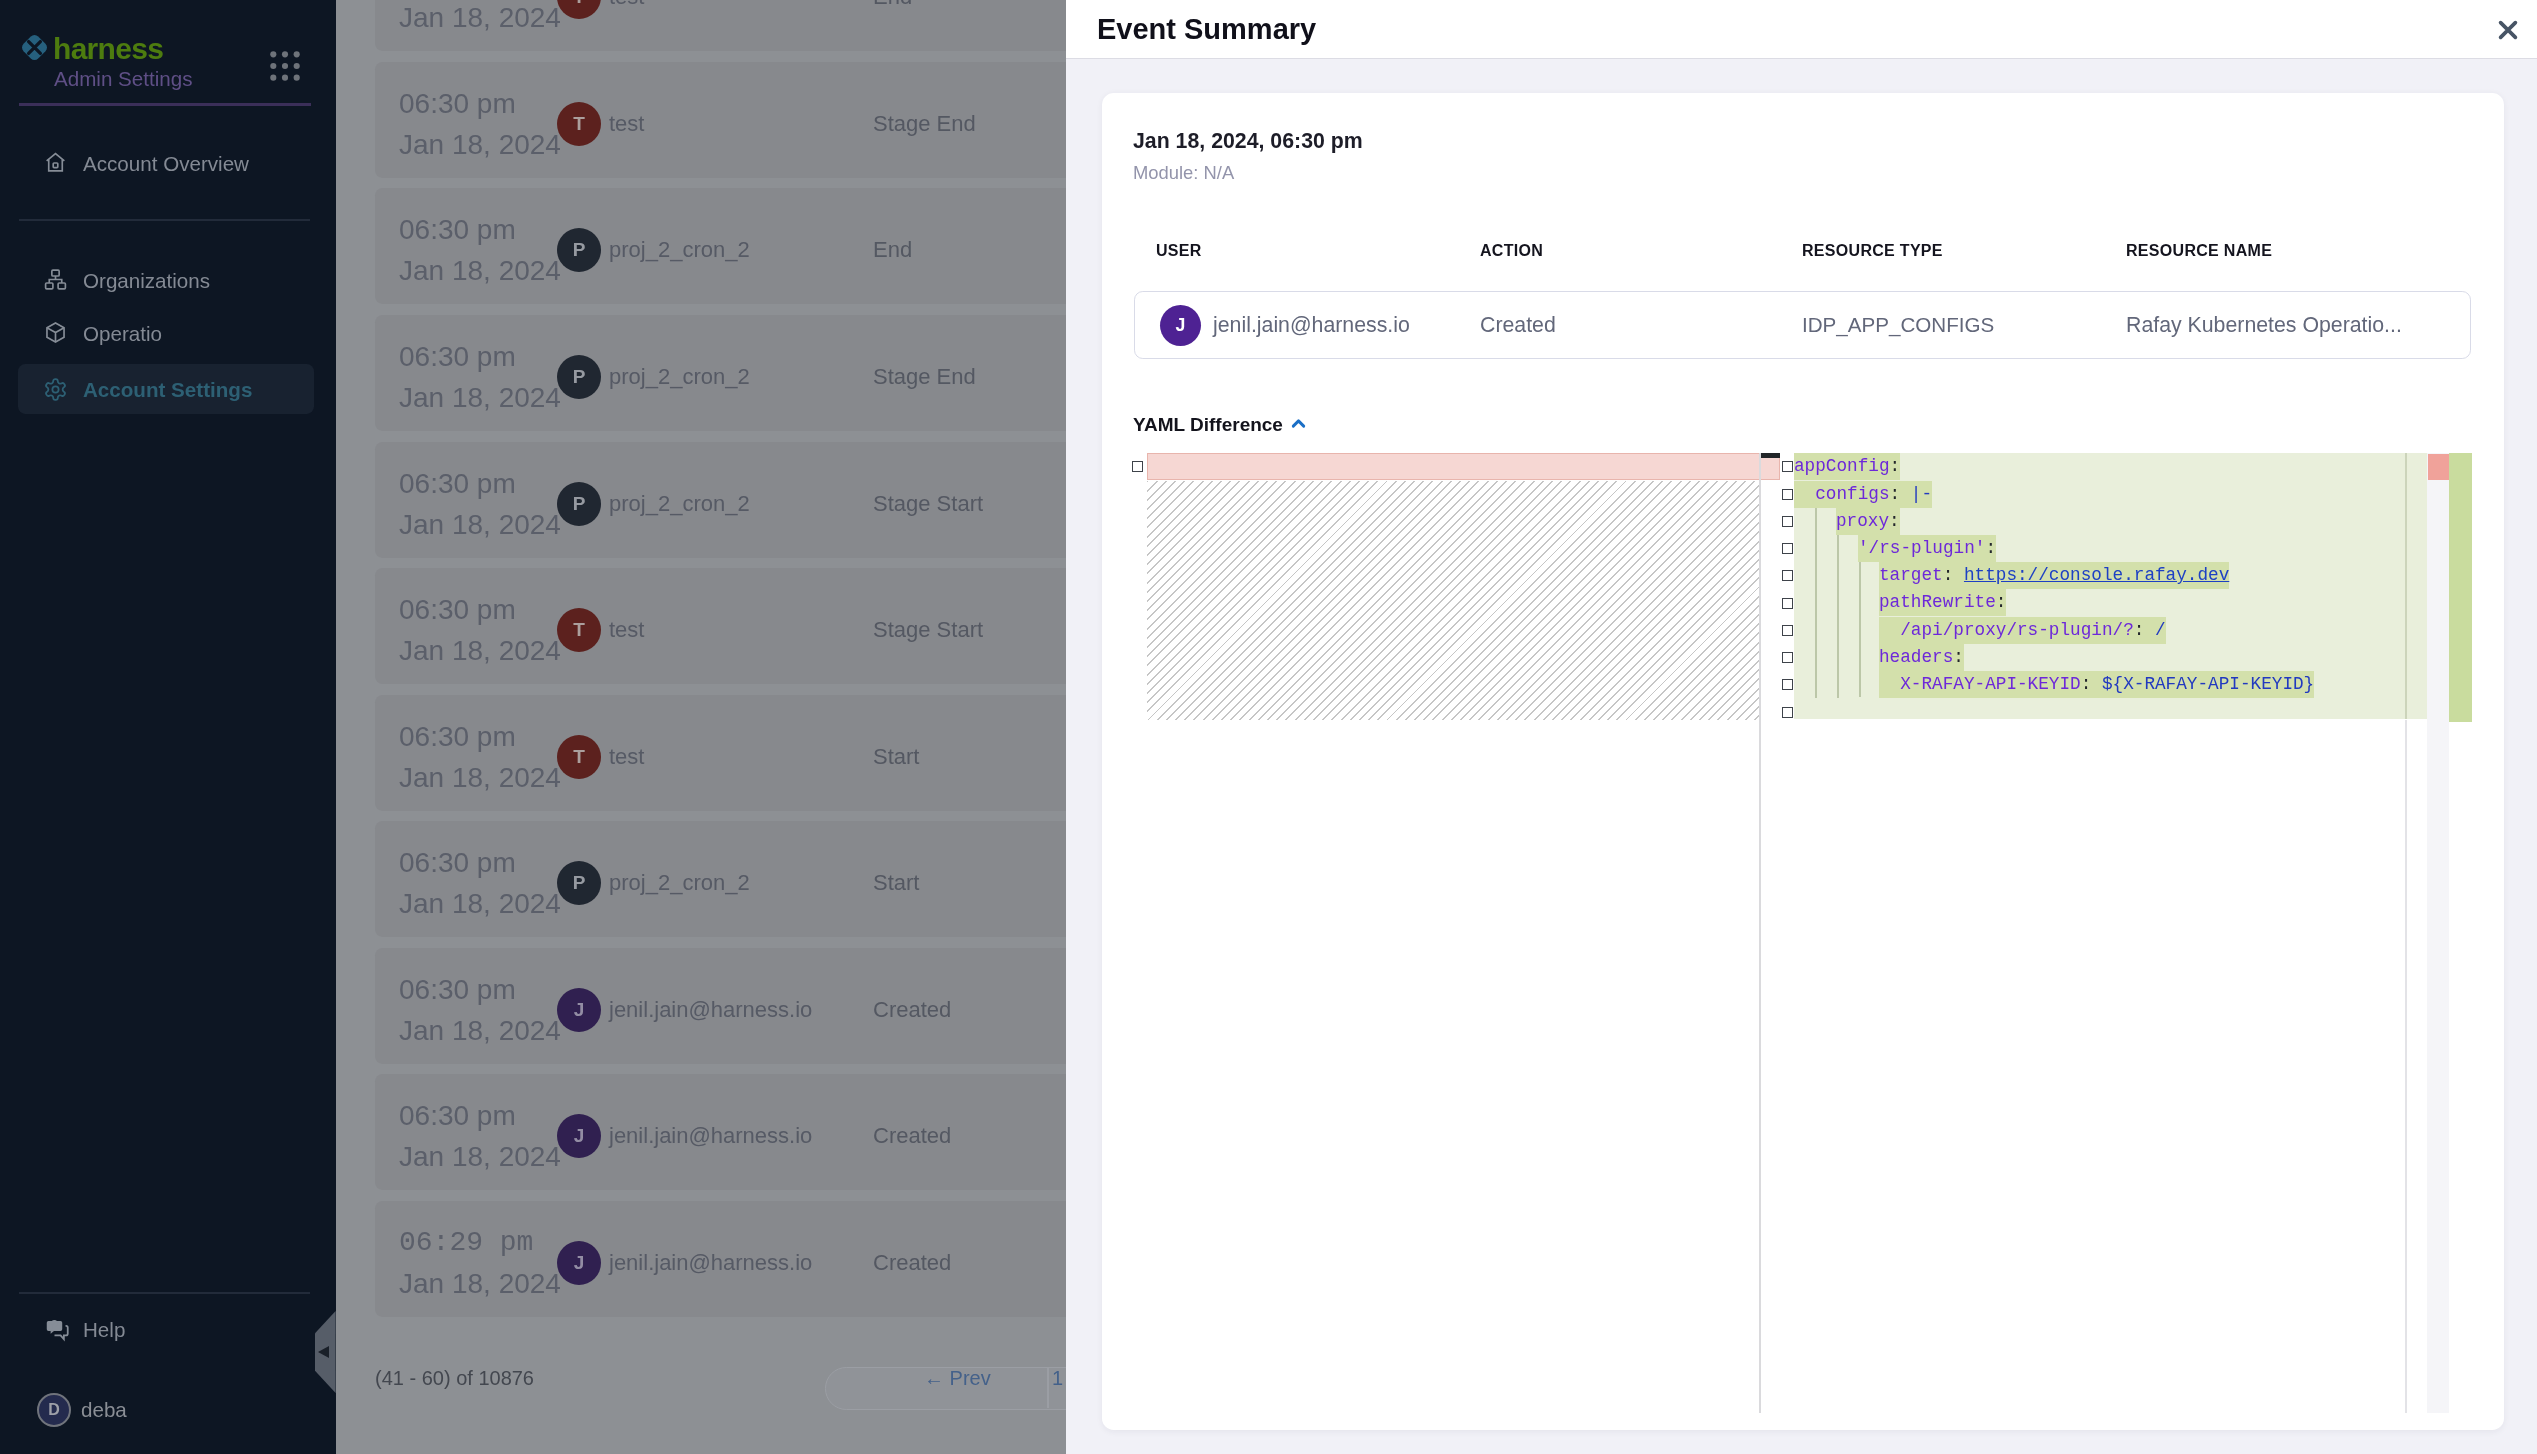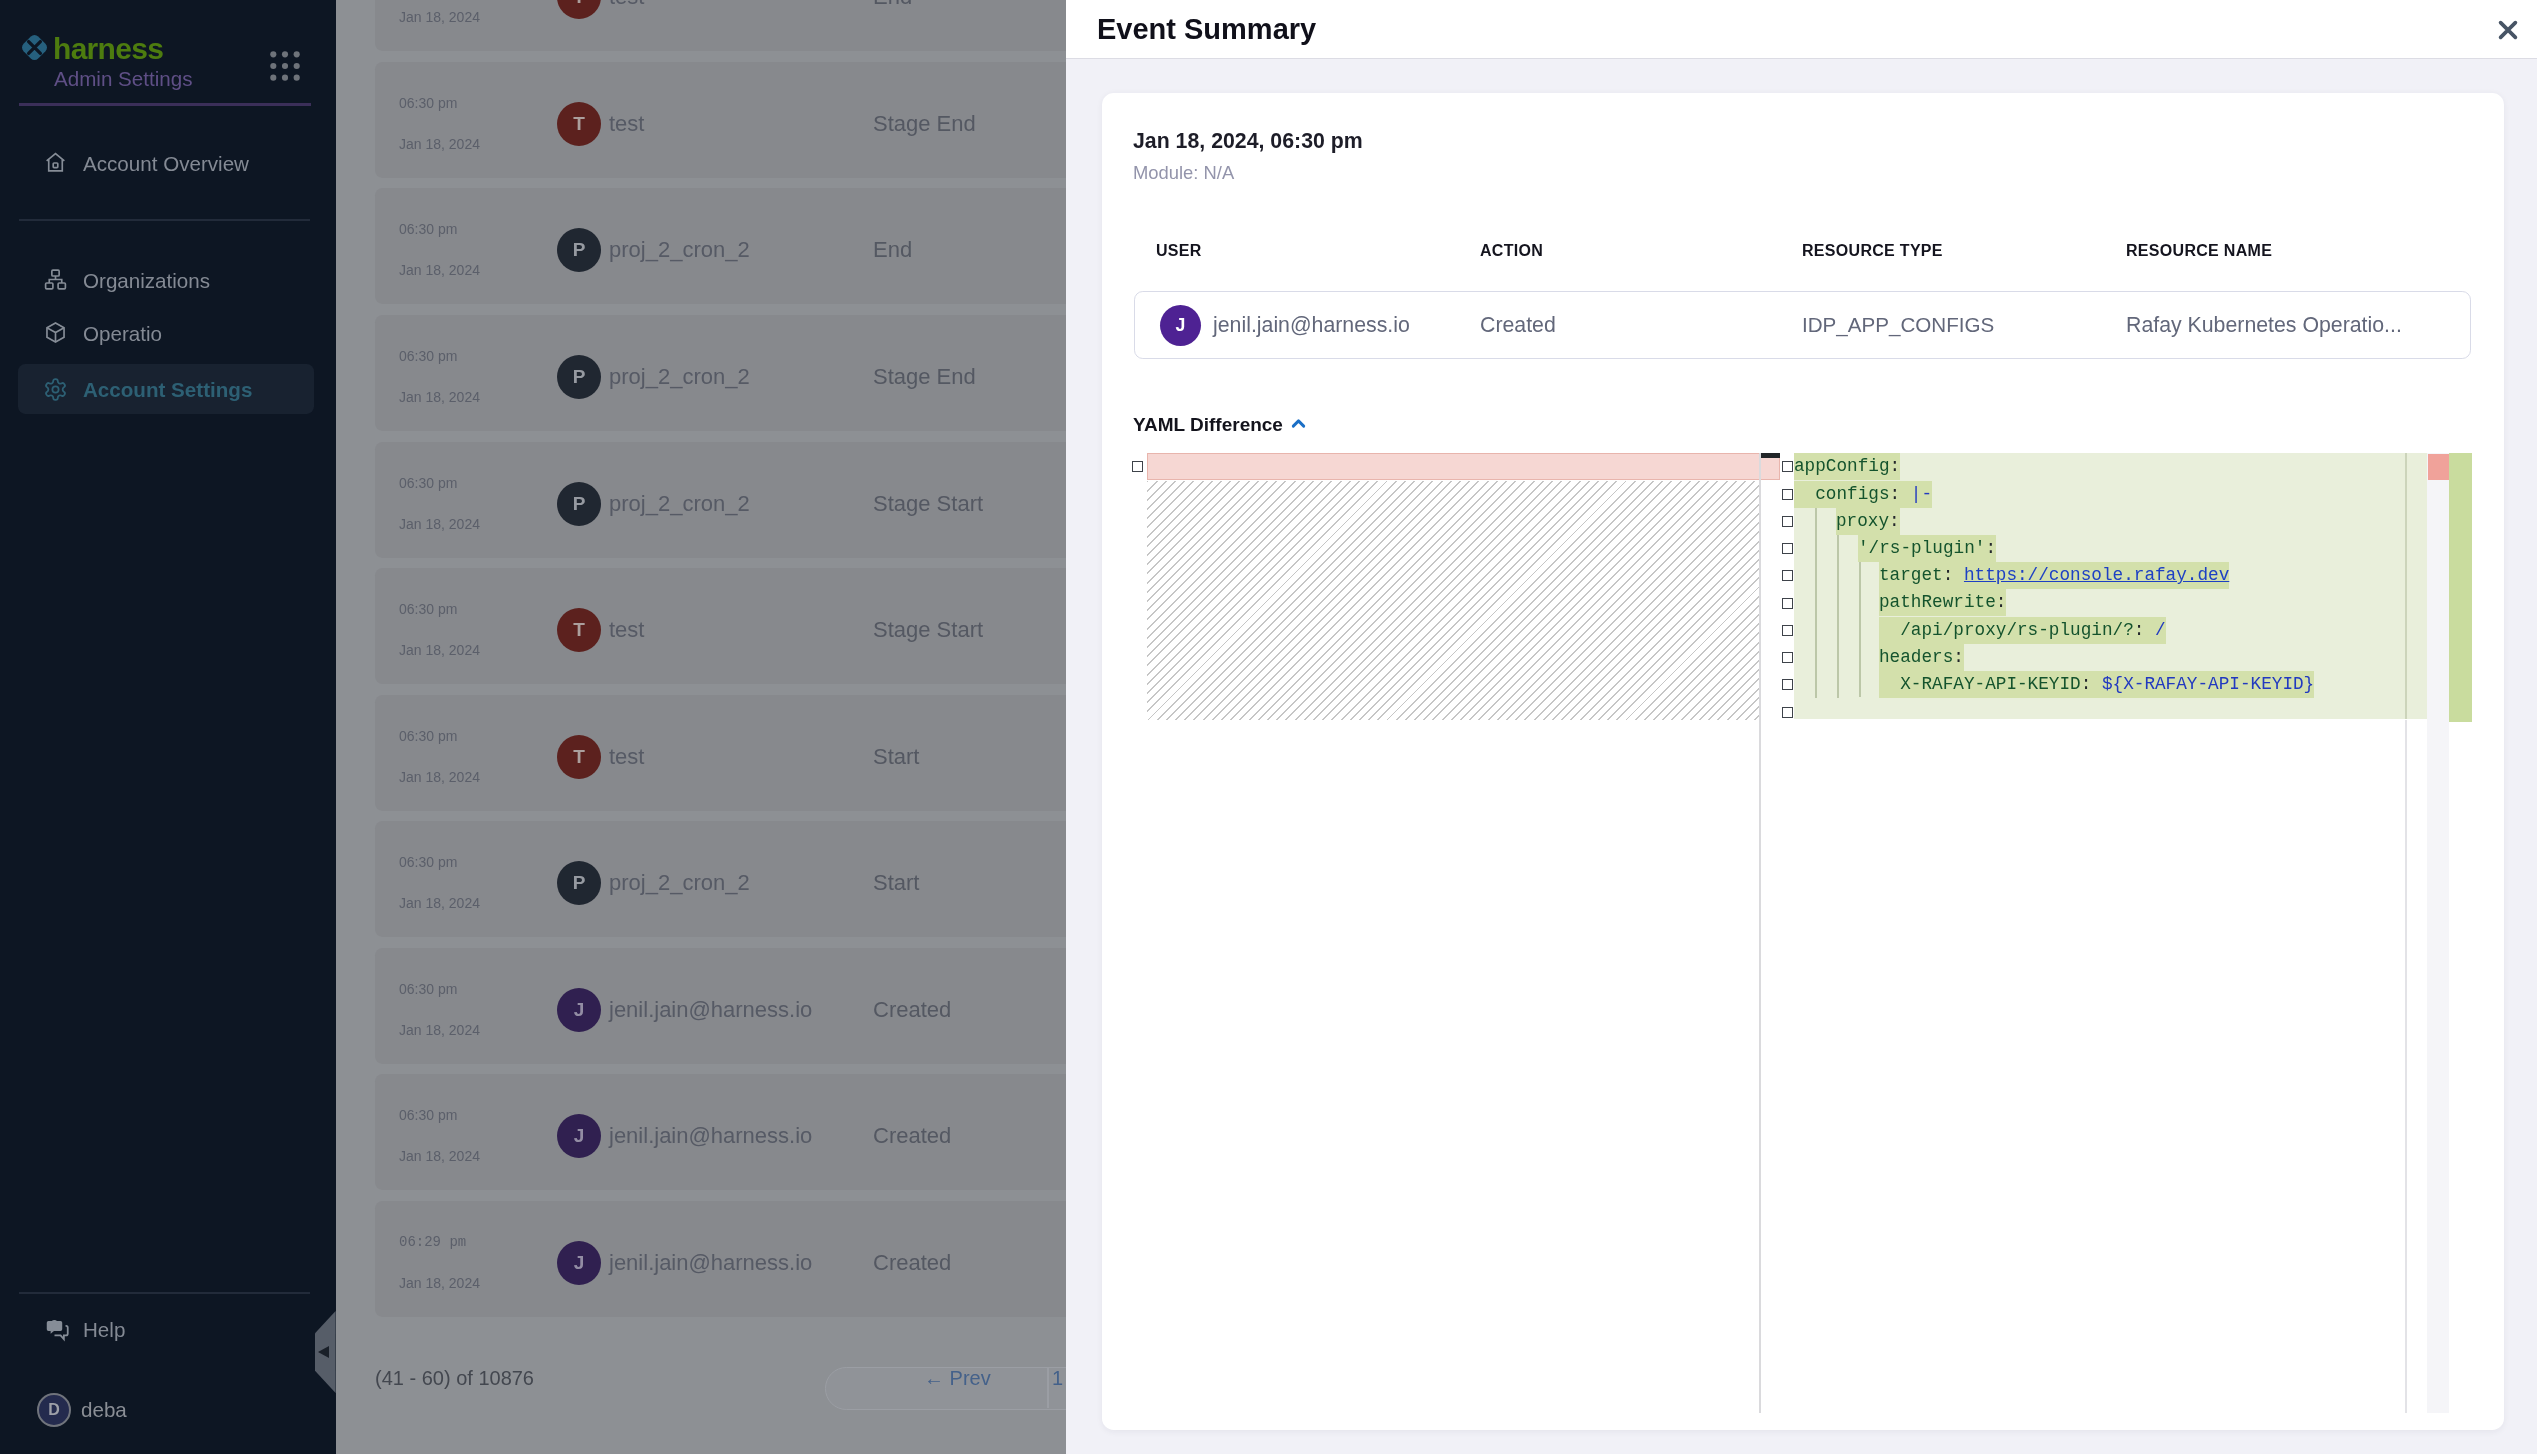--- a/index.html
+++ b/index.html
@@ -1,27 +1,27 @@
 <!DOCTYPE html>
 <html style="font-size:11.8px"><head>
 <meta charset="utf-8">
 <style>
   * { margin:0; padding:0; box-sizing:border-box; }
   html,body { width:2538px; height:1454px; }
   body { font-family:"Liberation Sans", sans-serif; overflow:hidden; }
   .abs { position:absolute; }
   #root { position:relative; width:2538px; height:1454px; background:#8d9094; overflow:hidden; }
   .card { position:absolute; left:375px; width:2163px; height:116px; background:#87898d; border-radius:7.4px; }
-  .t1 { position:absolute; left:24px; color:#5b5f6a; font-size:14px; line-height:29px; }
+  .t1 { position:absolute; left:24px; color:#5b5f6a; font-size:28px; line-height:29px; }
   .av { position:absolute; left:182px; width:44px; height:44px; border-radius:50%; text-align:center; line-height:44px; font-size:19px; font-weight:700; }
   .nm { position:absolute; left:234px; color:#565a65; font-size:22px; line-height:29px; }
   .ac { position:absolute; left:498px; color:#545862; font-size:22px; line-height:29px; }
   .cl { position:absolute; font-family:"Liberation Mono", monospace; font-size:17.7px; line-height:27px; height:27px; white-space:pre; }
   .cl .hl { background:#d3e0ab; display:inline-block; height:27px; }
-  .cl i { font-style:normal; color:#14532d;margin-top:22px; }
+  .cl i { font-style:normal; color:#6d28d9;margin-top:22px; }
   .cl b { font-weight:normal; color:#23262b; }
   .cl u { text-decoration:none; color:#2139c0; }
   .cl em { font-style:normal; text-decoration:underline; color:#1d40c4; }
   .sq { position:absolute; left:716px; width:11px; height:11px; border:1.5px solid #3e434a; background:#fff; }
 </style>
 </head>
 <body>
 <div id="root">
 
   <div id="list" class="abs" style="left:336px; top:0; width:2202px; height:1454px;"></div>

